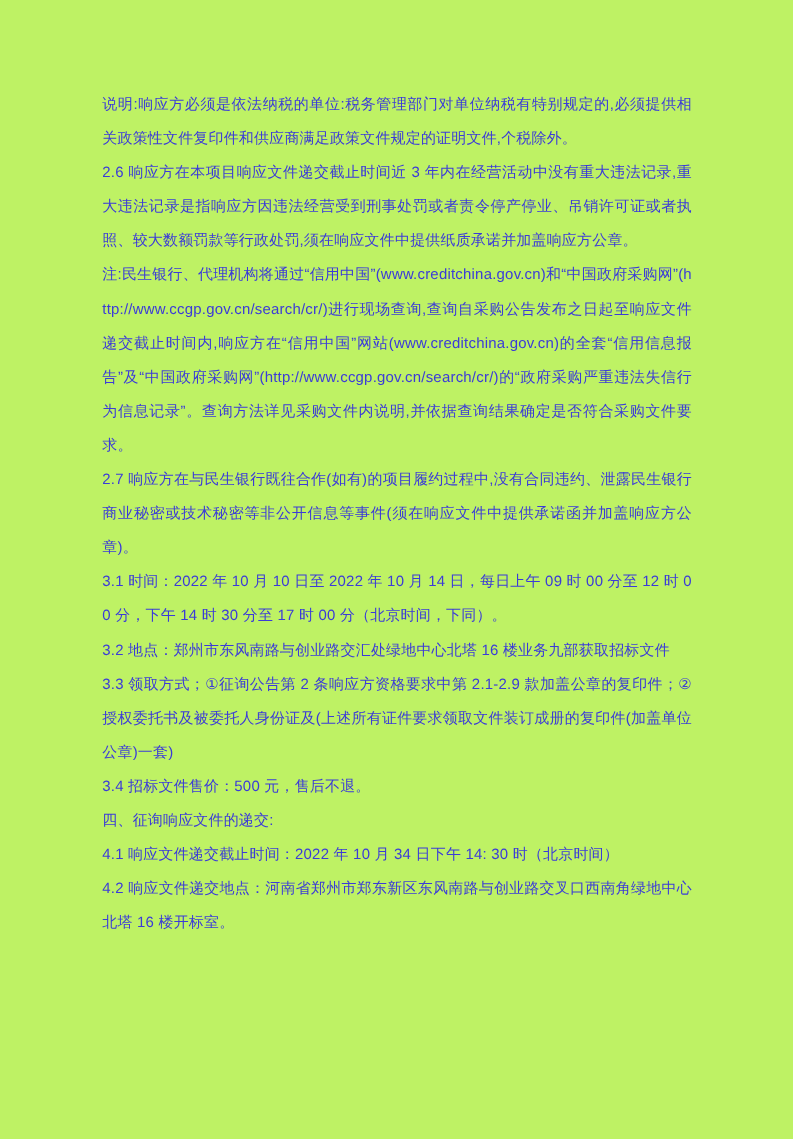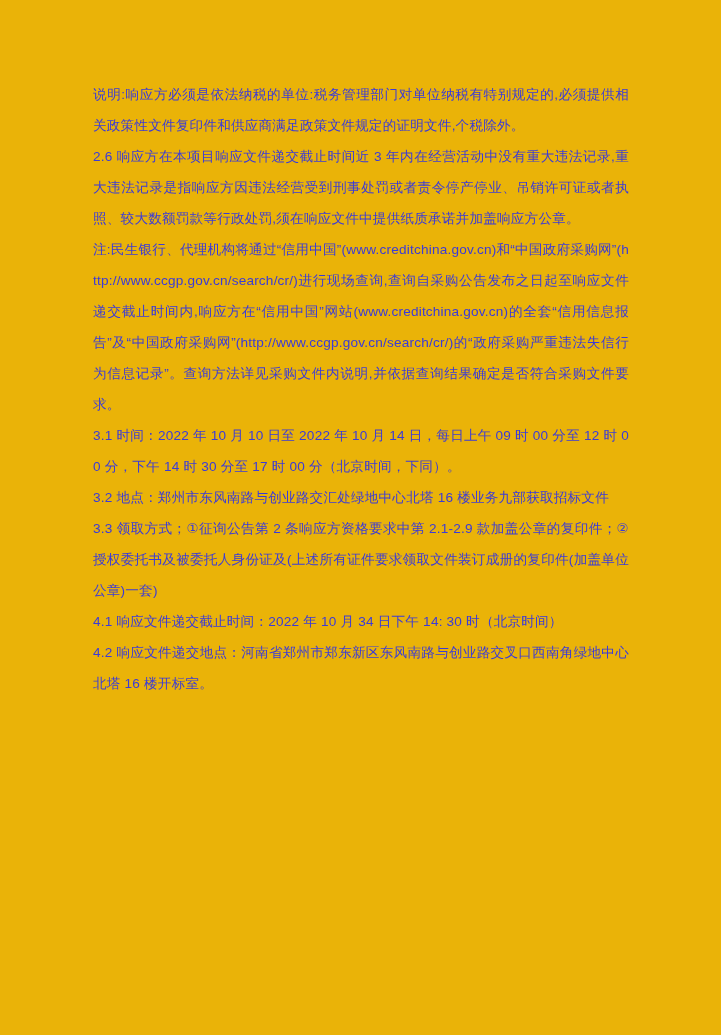--- a/index.html
+++ b/index.html
@@ -29,24 +29,27 @@
     line-height: 31px;
     text-align: justify;
     text-justify: inter-ideograph;
     letter-spacing: 0.2px;
     word-break: break-all;
   }
 </style>
 </head>
 <body>
 
-<div class="page" style="background: #eab308;">
+<div class="page" style="background: #bef264;">
   <div class="content" style="color: rgb(59, 59, 216);">
     <p>说明:响应方必须是依法纳税的单位:税务管理部门对单位纳税有特别规定的,必须提供相关政策性文件复印件和供应商满足政策文件规定的证明文件,个税除外。</p>
     <p>2.6 响应方在本项目响应文件递交截止时间近 3 年内在经营活动中没有重大违法记录,重大违法记录是指响应方因违法经营受到刑事处罚或者责令停产停业、吊销许可证或者执照、较大数额罚款等行政处罚,须在响应文件中提供纸质承诺并加盖响应方公章。</p>
     <p>注:民生银行、代理机构将通过“信用中国”(www.creditchina.gov.cn)和“中国政府采购网”(http://www.ccgp.gov.cn/search/cr/)进行现场查询,查询自采购公告发布之日起至响应文件递交截止时间内,响应方在“信用中国”网站(www.creditchina.gov.cn)的全套“信用信息报告”及“中国政府采购网”(http://www.ccgp.gov.cn/search/cr/)的“政府采购严重违法失信行为信息记录”。查询方法详见采购文件内说明,并依据查询结果确定是否符合采购文件要求。</p>
+    <p>2.7 响应方在与民生银行既往合作(如有)的项目履约过程中,没有合同违约、泄露民生银行商业秘密或技术秘密等非公开信息等事件(须在响应文件中提供承诺函并加盖响应方公章)。</p>
     <p>3.1 时间：2022 年 10 月 10 日至 2022 年 10 月 14 日，每日上午 09 时 00 分至 12 时 00 分，下午 14 时 30 分至 17 时 00 分（北京时间，下同）。</p>
     <p>3.2 地点：郑州市东风南路与创业路交汇处绿地中心北塔 16 楼业务九部获取招标文件</p>
     <p>3.3 领取方式；①征询公告第 2 条响应方资格要求中第 2.1-2.9 款加盖公章的复印件；②授权委托书及被委托人身份证及(上述所有证件要求领取文件装订成册的复印件(加盖单位公章)一套)</p>
+    <p>3.4 招标文件售价：500 元，售后不退。</p>
+    <p>四、征询响应文件的递交:</p>
     <p>4.1 响应文件递交截止时间：2022 年 10 月 34 日下午 14: 30 时（北京时间）</p>
     <p>4.2 响应文件递交地点：河南省郑州市郑东新区东风南路与创业路交叉口西南角绿地中心北塔 16 楼开标室。</p>
   </div>
 </div>
 
 </body></html>

